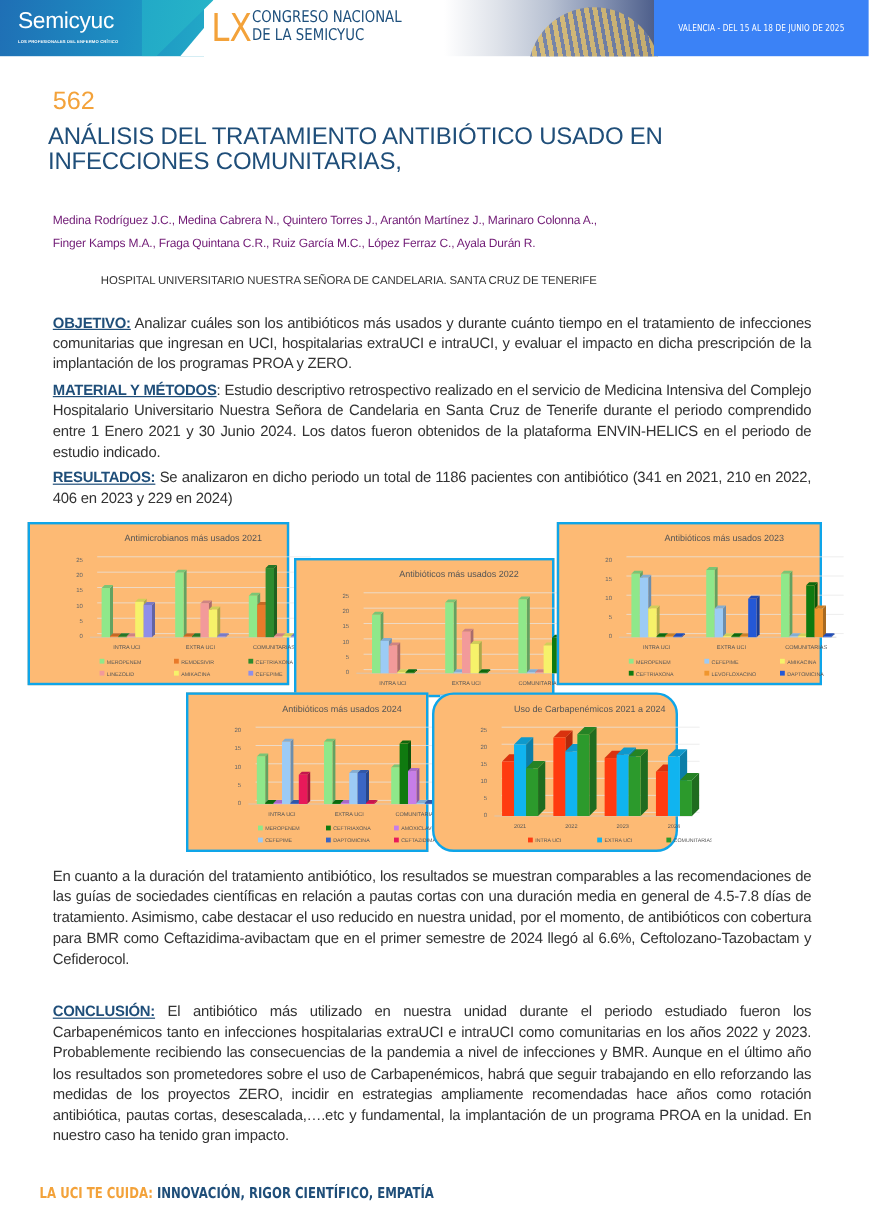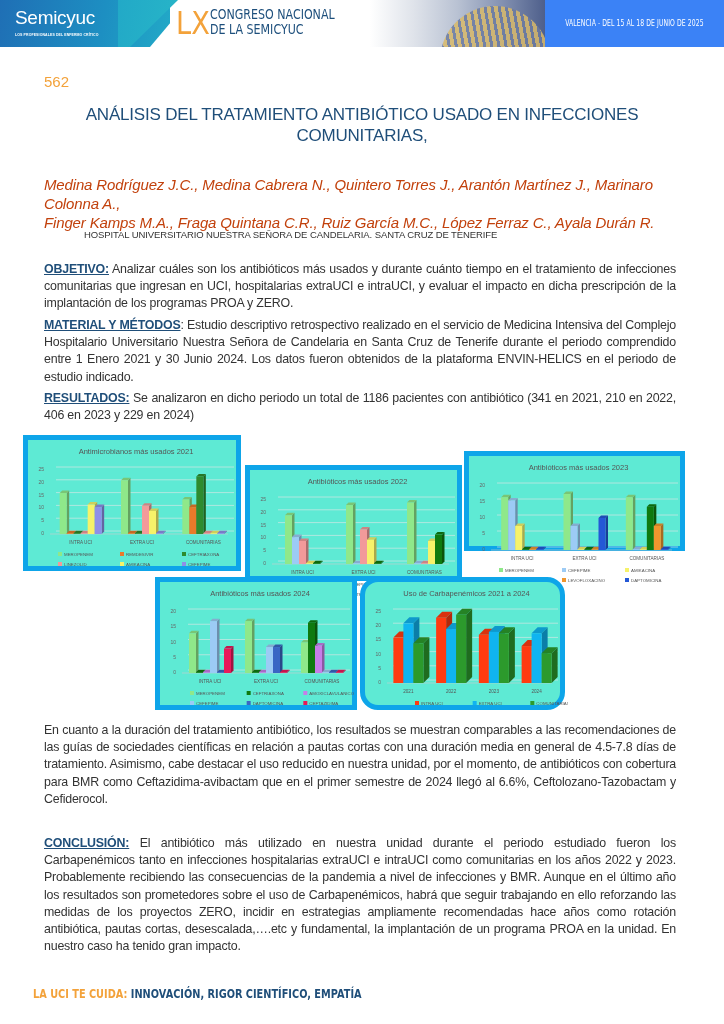--- a/index.html
+++ b/index.html
@@ -20,43 +20,43 @@
   .banner .photo .dome { position: absolute; left: 70px; top: 6px; width: 110px; height: 60px; border-radius: 60px 60px 0 0;
      background: repeating-linear-gradient(80deg, #d8b96a 0 4px, #6b7aa0 4px 7px); opacity: .85; }
   .banner .date-area { position: absolute; left: 545px; top: 0; width: 179px; height: 47px; background: #3b82f6;
      display: flex; align-items: center; justify-content: center; }
   .banner .date-text { color: #fff; font-family: "DejaVu Sans", sans-serif; font-size: 8px; letter-spacing: .1px; font-stretch: condensed; transform: scaleX(.85); white-space: nowrap; }
   .brand { position: absolute; left: 15px; top: 7px; color: #fff; font-size: 19px; letter-spacing: -.3px; }
   .brand-sub { position: absolute; left: 15px; top: 33px; color: #fff; font-size: 3.5px; font-weight: bold; letter-spacing: .1px; }
   .lx { position: absolute; left: 176px; top: 4px; color: #f3a23a; font-family: "DejaVu Sans", sans-serif; font-size: 32px; line-height: 38px; transform: scaleX(.85); transform-origin: left; }
   .congress { position: absolute; left: 210px; top: 7px; color: #1d4f7c; font-family: "DejaVu Sans", sans-serif; font-size: 13.5px; line-height: 15px; transform: scaleX(.82); transform-origin: left; white-space: nowrap; }
 
-  .abs-num { position: absolute; left: 44px; top: 73px; color: #f3a23a; font-size: 15px; }
-  .title { position: absolute; left: 40px; top: 104px; width: 644px; text-align: center; color: #1f4e79; font-size: 17px; line-height: 21px; letter-spacing: -.2px; }
-  .authors { position: absolute; left: 44px; top: 175px; width: 640px; font-style: italic; font-size: 15px; line-height: 19px; color: #c2410c; letter-spacing: -.15px; }
+  .abs-num { position: absolute; left: 44px; top: 73px; color: #f3a23a; font-size: 21px; }
+  .title { position: absolute; left: 40px; top: 104px; width: 644px; color: #1f4e79; font-size: 20px; line-height: 21px; letter-spacing: -.2px; }
+  .authors { position: absolute; left: 44px; top: 175px; width: 640px; font-size: 10px; line-height: 19px; color: #701a75; letter-spacing: -.15px; }
   .hospital { position: absolute; left: 44px; top: 229px; font-size: 9.5px; color: #333; letter-spacing: -.1px; padding-left: 40px; }
 
   .para { position: absolute; left: 44px; width: 632px; font-size: 12.4px; line-height: 17.2px; text-align: justify; color: #333; letter-spacing: -.2px; }
   .para .lbl { font-weight: bold; text-decoration: underline; color: #1f4e79; }
   .p-obj { top: 261px; }
   .p-mat { top: 317px; }
   .p-res { top: 390px; }
   .p-dur { top: 722px; }
   .p-con { top: 835px; }
 
   .footer { position: absolute; left: 33px; top: 986px; font-family: "DejaVu Sans", sans-serif; font-size: 12.5px; font-weight: bold; transform: scaleX(.78); transform-origin: left; white-space: nowrap; }
   .footer .f1 { color: #f3a23a; }
   .footer .f2 { color: #1f4e79; }
 
   
-  .chart { position: absolute; background: #5eead4; border: 5px solid #0ea5e9; }
+  .chart { position: absolute; background: #fdba74; border: 2px solid #0ea5e9; padding-left: 28px; }
   .chart svg { display: block; }
   .c1 { left: 23px; top: 435px; width: 218px; height: 136px; }
   .c2 { left: 245px; top: 435px; width: 217px; height: 116px; margin-top: 30px; }
-  .c3 { left: 464px; top: 435px; width: 221px; height: 100px; margin-top: 16px; }
+  .c3 { left: 464px; top: 435px; width: 221px; height: 136px; }
   .c4 { left: 155px; top: 577px; width: 202px; height: 133px; }
   .c5 { left: 360px; top: 577px; width: 205px; height: 133px; border-radius: 18px; }
 </style>
 </head>
 <body>
 
 <div class="banner">
   <div class="logo-area"></div>
   <div class="diag"></div>
   <div class="mid"></div>

